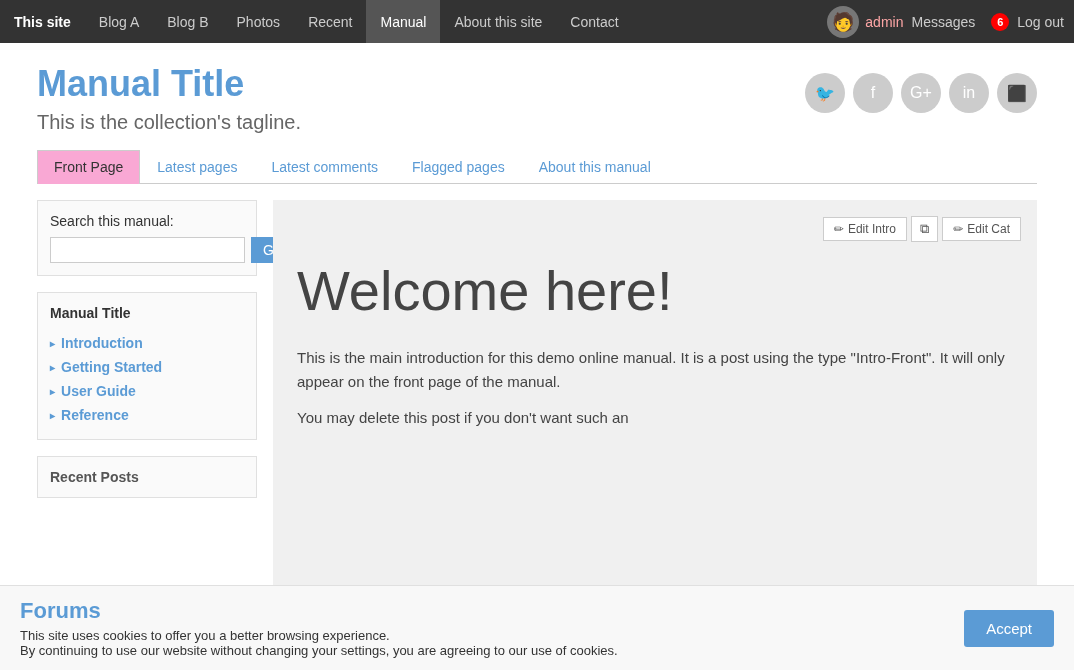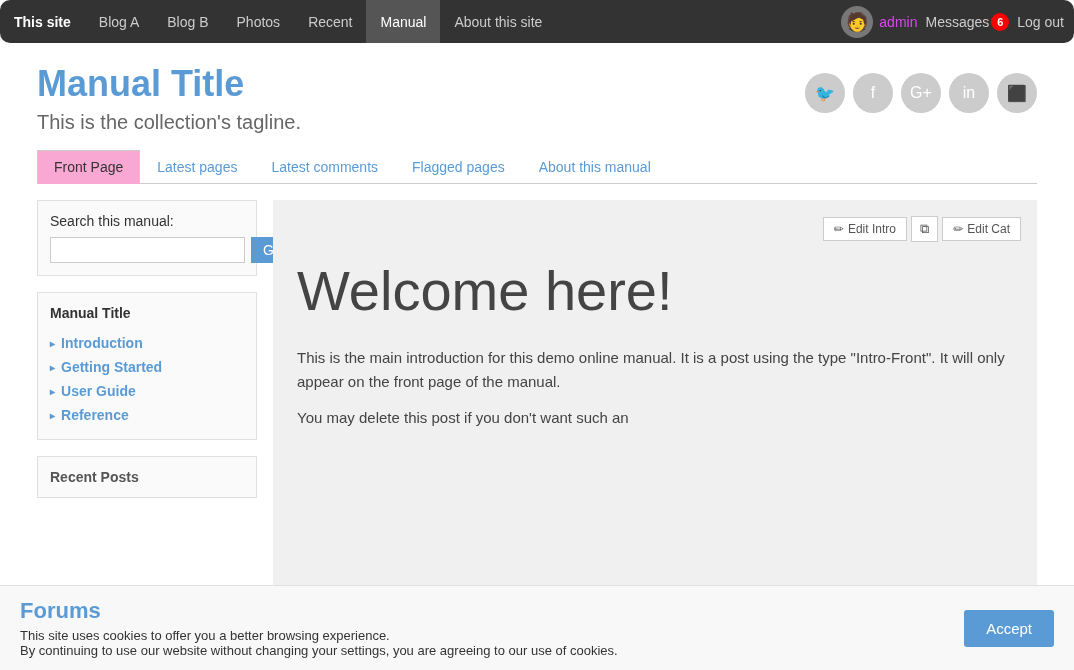--- a/index.html
+++ b/index.html
@@ -5,21 +5,20 @@
     * { box-sizing: border-box; margin: 0; padding: 0; }
     body { font-family: Arial, sans-serif; font-size: 14px; color: #333; background: #fff; }
 
     
     .navbar {
       background: #333;
       display: flex;
       align-items: center;
       height: 43px;
       padding: 0 10px;
-      border-radius: 10px;
     }
     .nav-items {
       display: flex;
       align-items: center;
       flex: 1;
       gap: 0;
     }
     .nav-item {
       color: #ccc;
       text-decoration: none;
@@ -54,27 +53,27 @@
       width: 32px;
       height: 32px;
       border-radius: 50%;
       background: #777;
       overflow: hidden;
       display: flex;
       align-items: center;
       justify-content: center;
       font-size: 18px;
     }
-    .admin-name { color: #d946ef; font-size: 14px; }
+    .admin-name { color: #fca5a5; font-size: 14px; }
     .messages-btn {
       color: #ccc;
       cursor: pointer;
       display: flex;
       align-items: center;
-      gap: 2px;
+      gap: 16px;
       position: relative;
     }
     .messages-badge {
       background: red;
       color: white;
       border-radius: 50%;
       width: 18px;
       height: 18px;
       display: flex;
       align-items: center;
@@ -306,20 +305,21 @@
 
 <nav class="navbar">
   <div class="nav-items">
     <span class="nav-item site">This site</span>
     <span class="nav-item">Blog A</span>
     <span class="nav-item">Blog B</span>
     <span class="nav-item">Photos</span>
     <span class="nav-item">Recent</span>
     <span class="nav-item active">Manual</span>
     <span class="nav-item">About this site</span>
+    <span class="nav-item">Contact</span>
   </div>
   <div class="nav-right">
     <div class="avatar-wrapper">
       <div class="avatar">🧑</div>
       <span class="admin-name">admin</span>
     </div>
     <div class="messages-btn">
       <span>Messages</span>
       <span class="messages-badge">6</span>
     </div>

